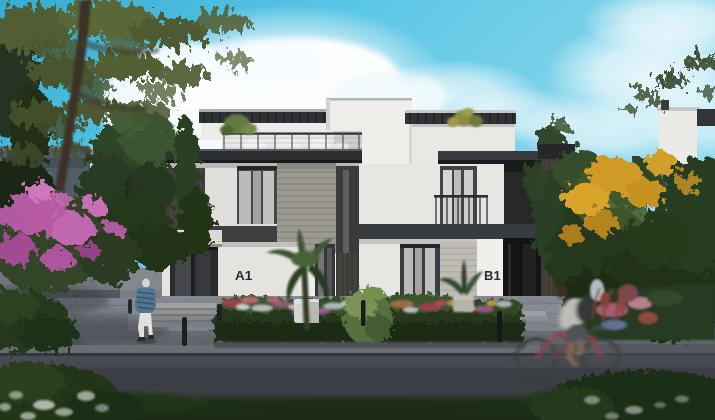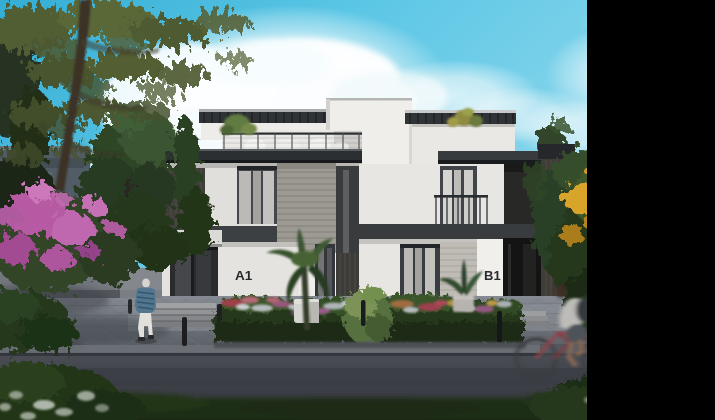--- a/index.html
+++ b/index.html
@@ -1,16 +1,16 @@
 <!DOCTYPE html>
 <html><head>
 <meta charset="utf-8">
 <style>
   html,body{margin:0;padding:0;background:#000;}
-  #scene{width:587px;height:420px;position:relative;overflow:hidden;font-family:"Liberation Sans",sans-serif;}
+  #scene{width:715px;height:420px;position:relative;overflow:hidden;font-family:"Liberation Sans",sans-serif;}
 </style>
 </head>
 <body>
 <div id="scene">
 <svg width="715" height="420" viewBox="0 0 715 420" xmlns="http://www.w3.org/2000/svg">
 <defs>
   <linearGradient id="skyg" x1="0" y1="0" x2="1" y2="0.5">
     <stop offset="0" stop-color="#34add4"></stop>
     <stop offset="0.4" stop-color="#5ac6e5"></stop>
     <stop offset="0.75" stop-color="#7ed2ea"></stop>

